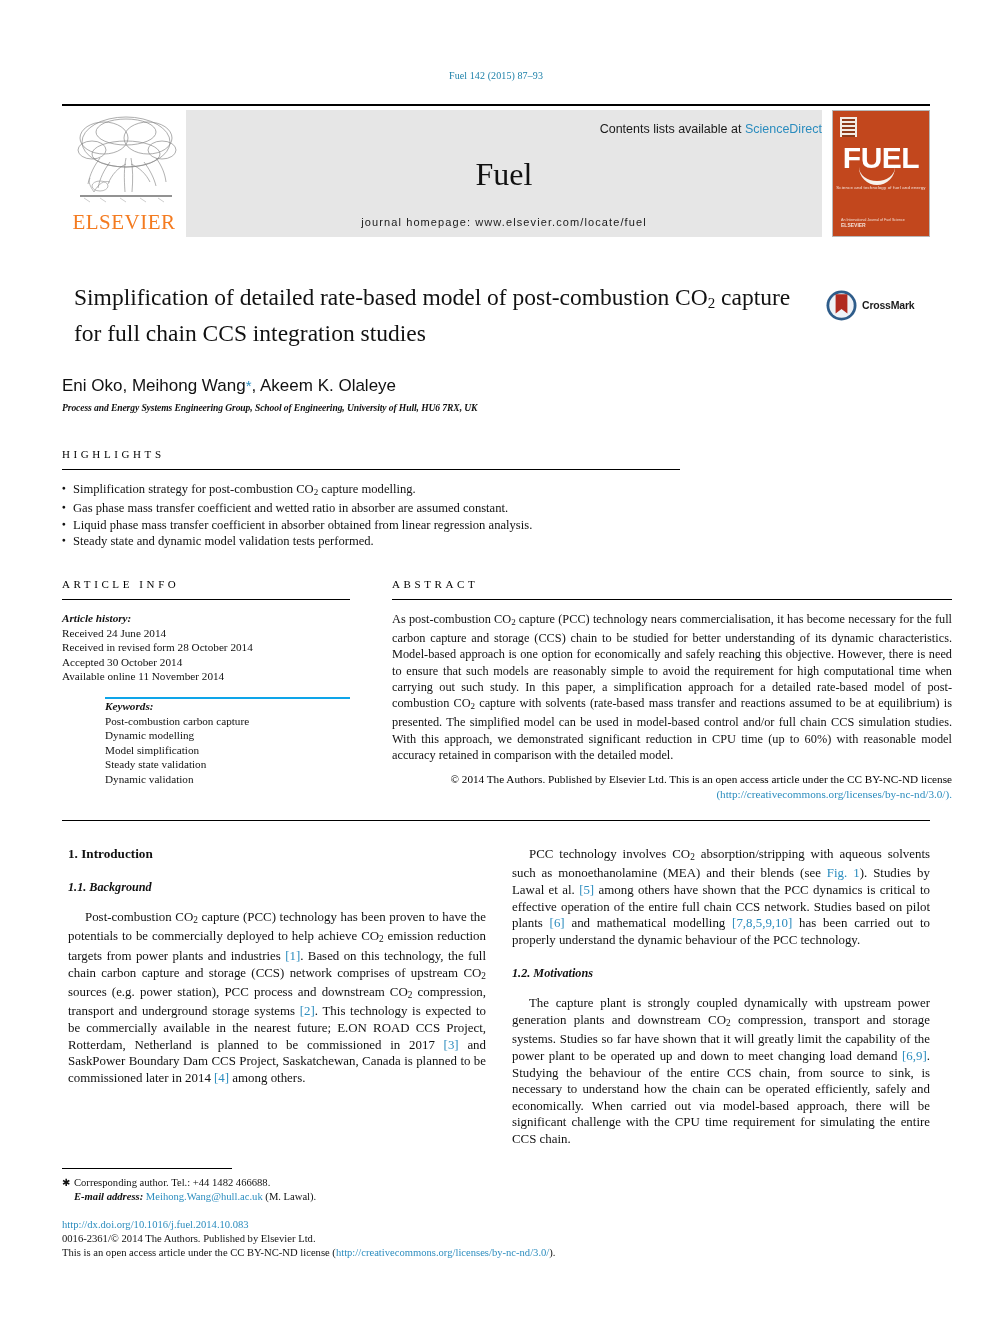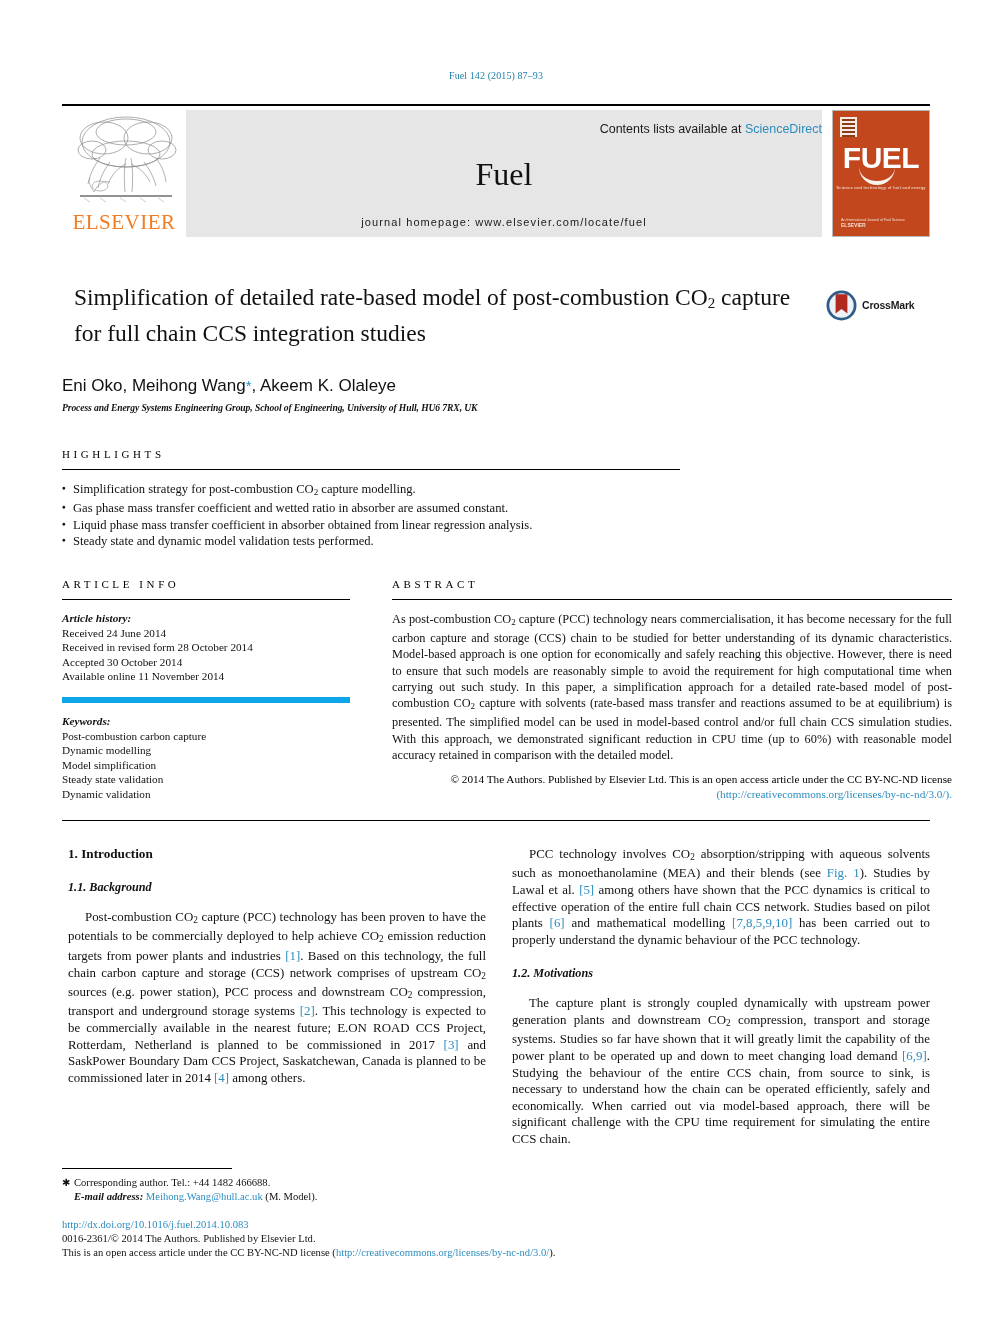--- a/index.html
+++ b/index.html
@@ -286,22 +286,22 @@
     font-size: 11.2px;
     line-height: 14.6px;
     color: #111;
   }
   .info-label {
     font-style: italic;
     font-weight: bold;
   }
   .info-block + .info-block {
     margin-top: 13px;
-    padding-top: 11px;
-    border-top: 6px solid #0ea5e9;
+    border-top: 2px solid #0ea5e9;
+    margin-left: 43px;
   }
   .abs-body {
     margin-top: 11px;
     font-family: "Liberation Serif", serif;
     font-size: 12.3px;
     line-height: 16.3px;
     text-align: justify;
     color: #111;
   }
   .abs-body sub { font-size: 9px; vertical-align: -0.2em; }
@@ -567,21 +567,21 @@
   </div>
 
   <div class="footnote-rule"></div>
   <div class="footnote">
     <div class="fn-row">
       <span class="fn-star">✱</span>
       <span>Corresponding author. Tel.: +44 1482 466688.</span>
     </div>
     <div class="fn-row">
       <span class="fn-ital">E-mail address:</span>
-      <span class="link">Meihong.Wang@hull.ac.uk</span><span> (M. Model).</span>
+      <span class="link">Meihong.Wang@hull.ac.uk</span><span> (M. Lawal).</span>
     </div>
   </div>
 
   <div class="doi-block">
     <div class="doi-line">http://dx.doi.org/10.1016/j.fuel.2014.10.083</div>
     <div>0016-2361/© 2014 The Authors. Published by Elsevier Ltd.</div>
     <div>
       <span>This is an open access article under the CC BY-NC-ND license (</span><span class="link">http://creativecommons.org/licenses/by-nc-nd/3.0/</span><span>).</span>
     </div>
   </div>

